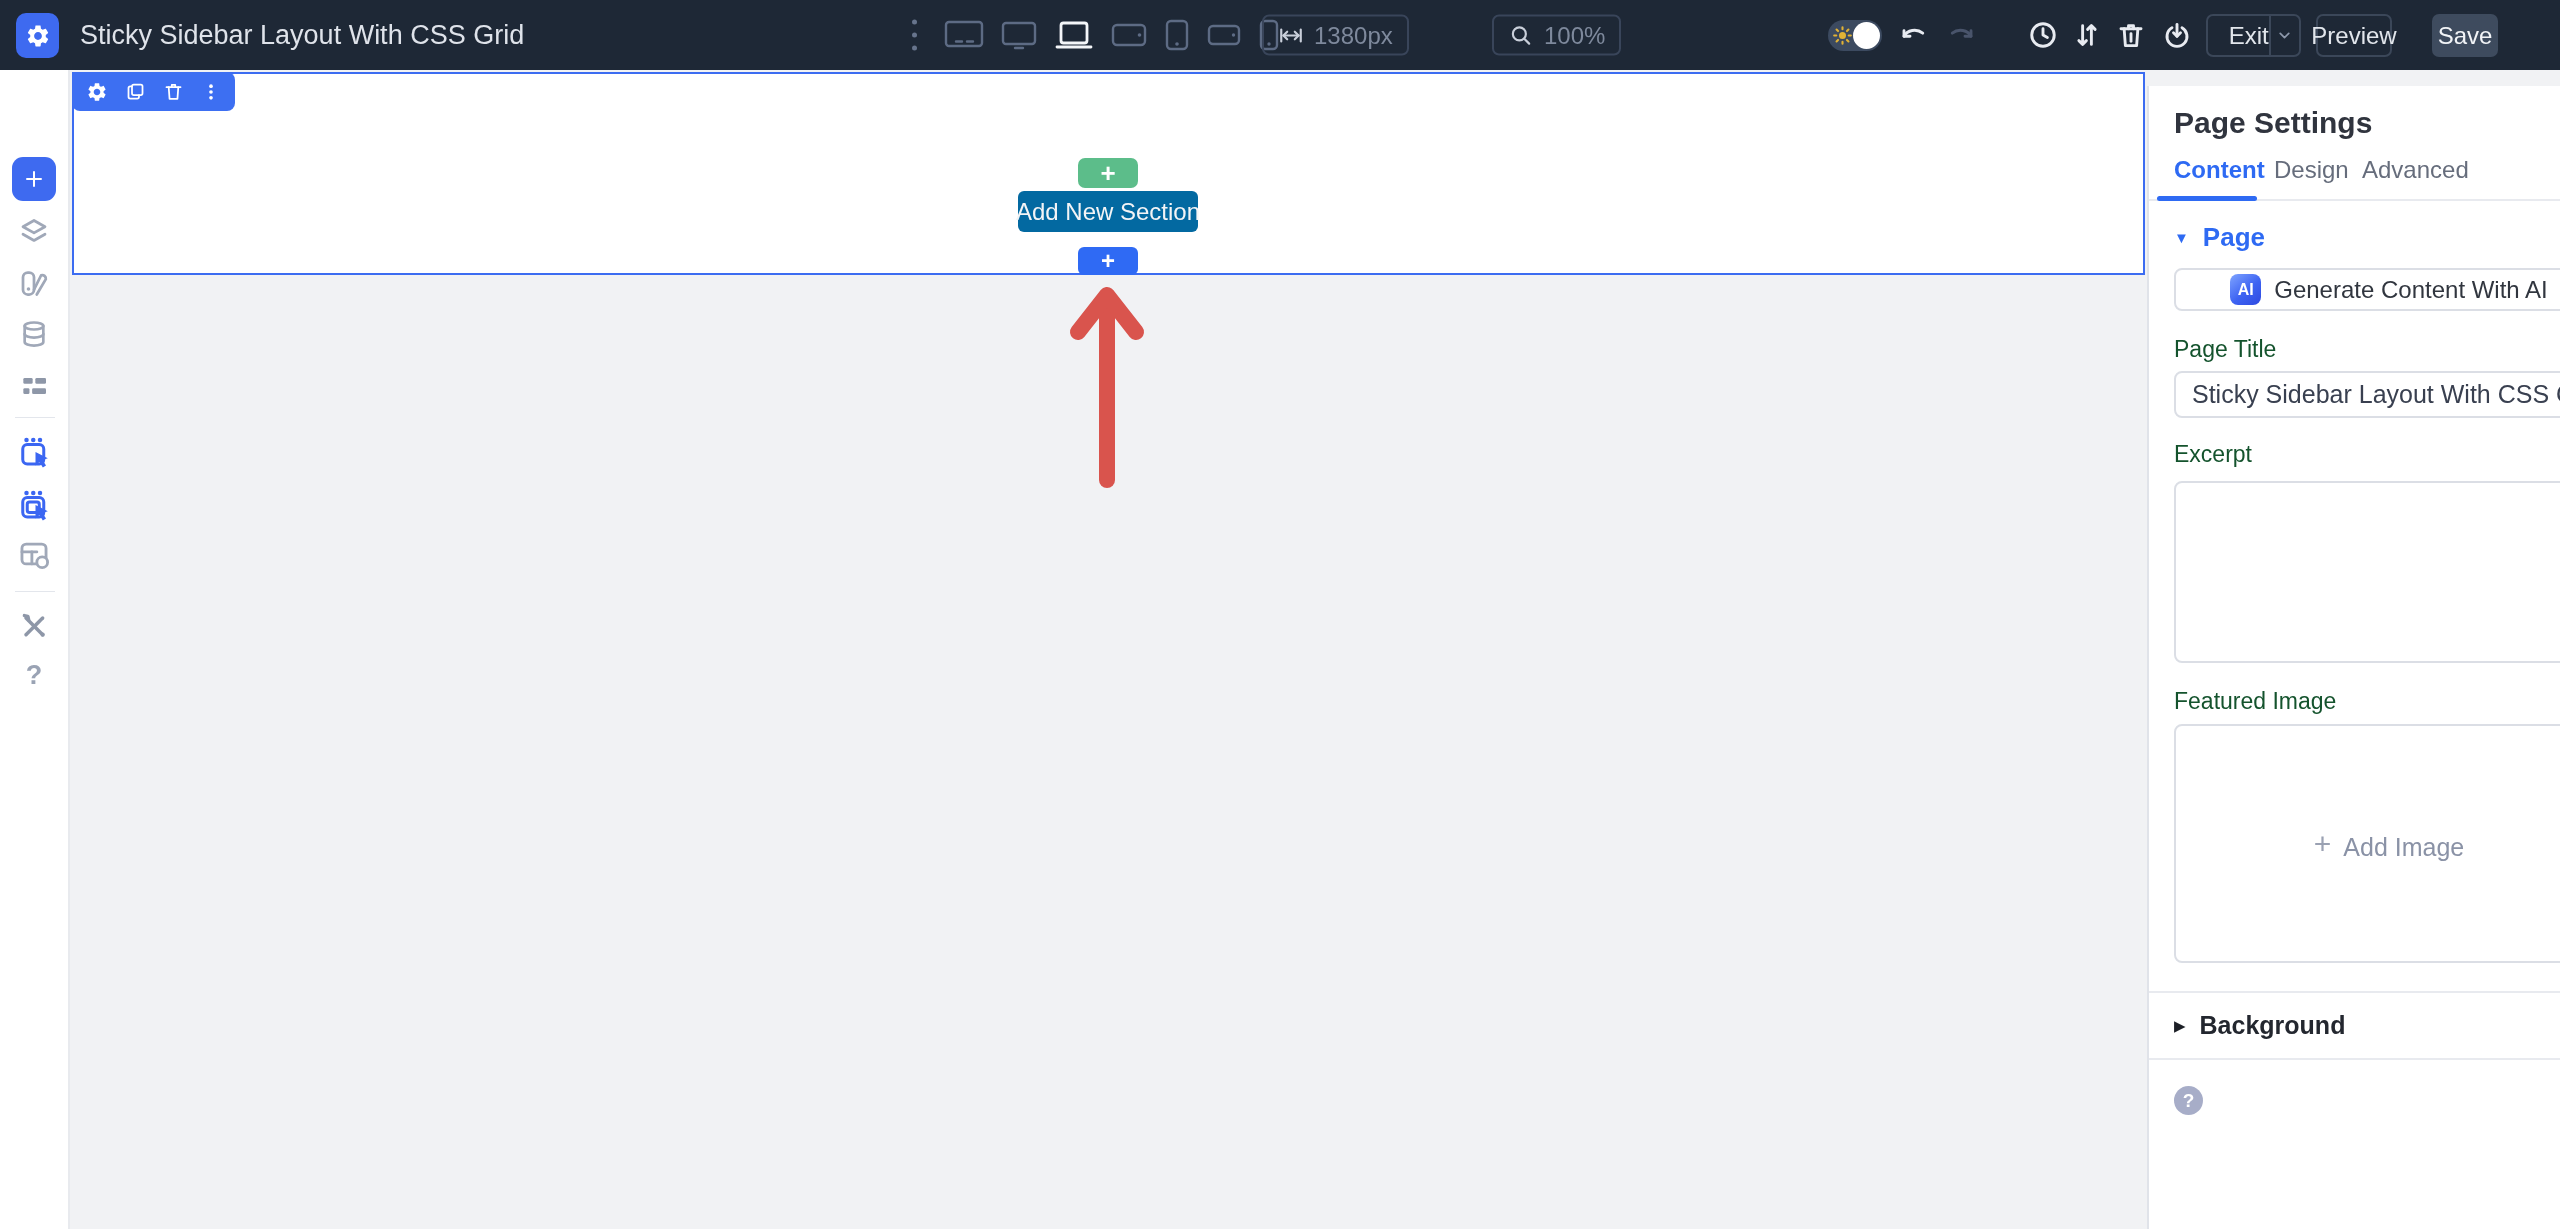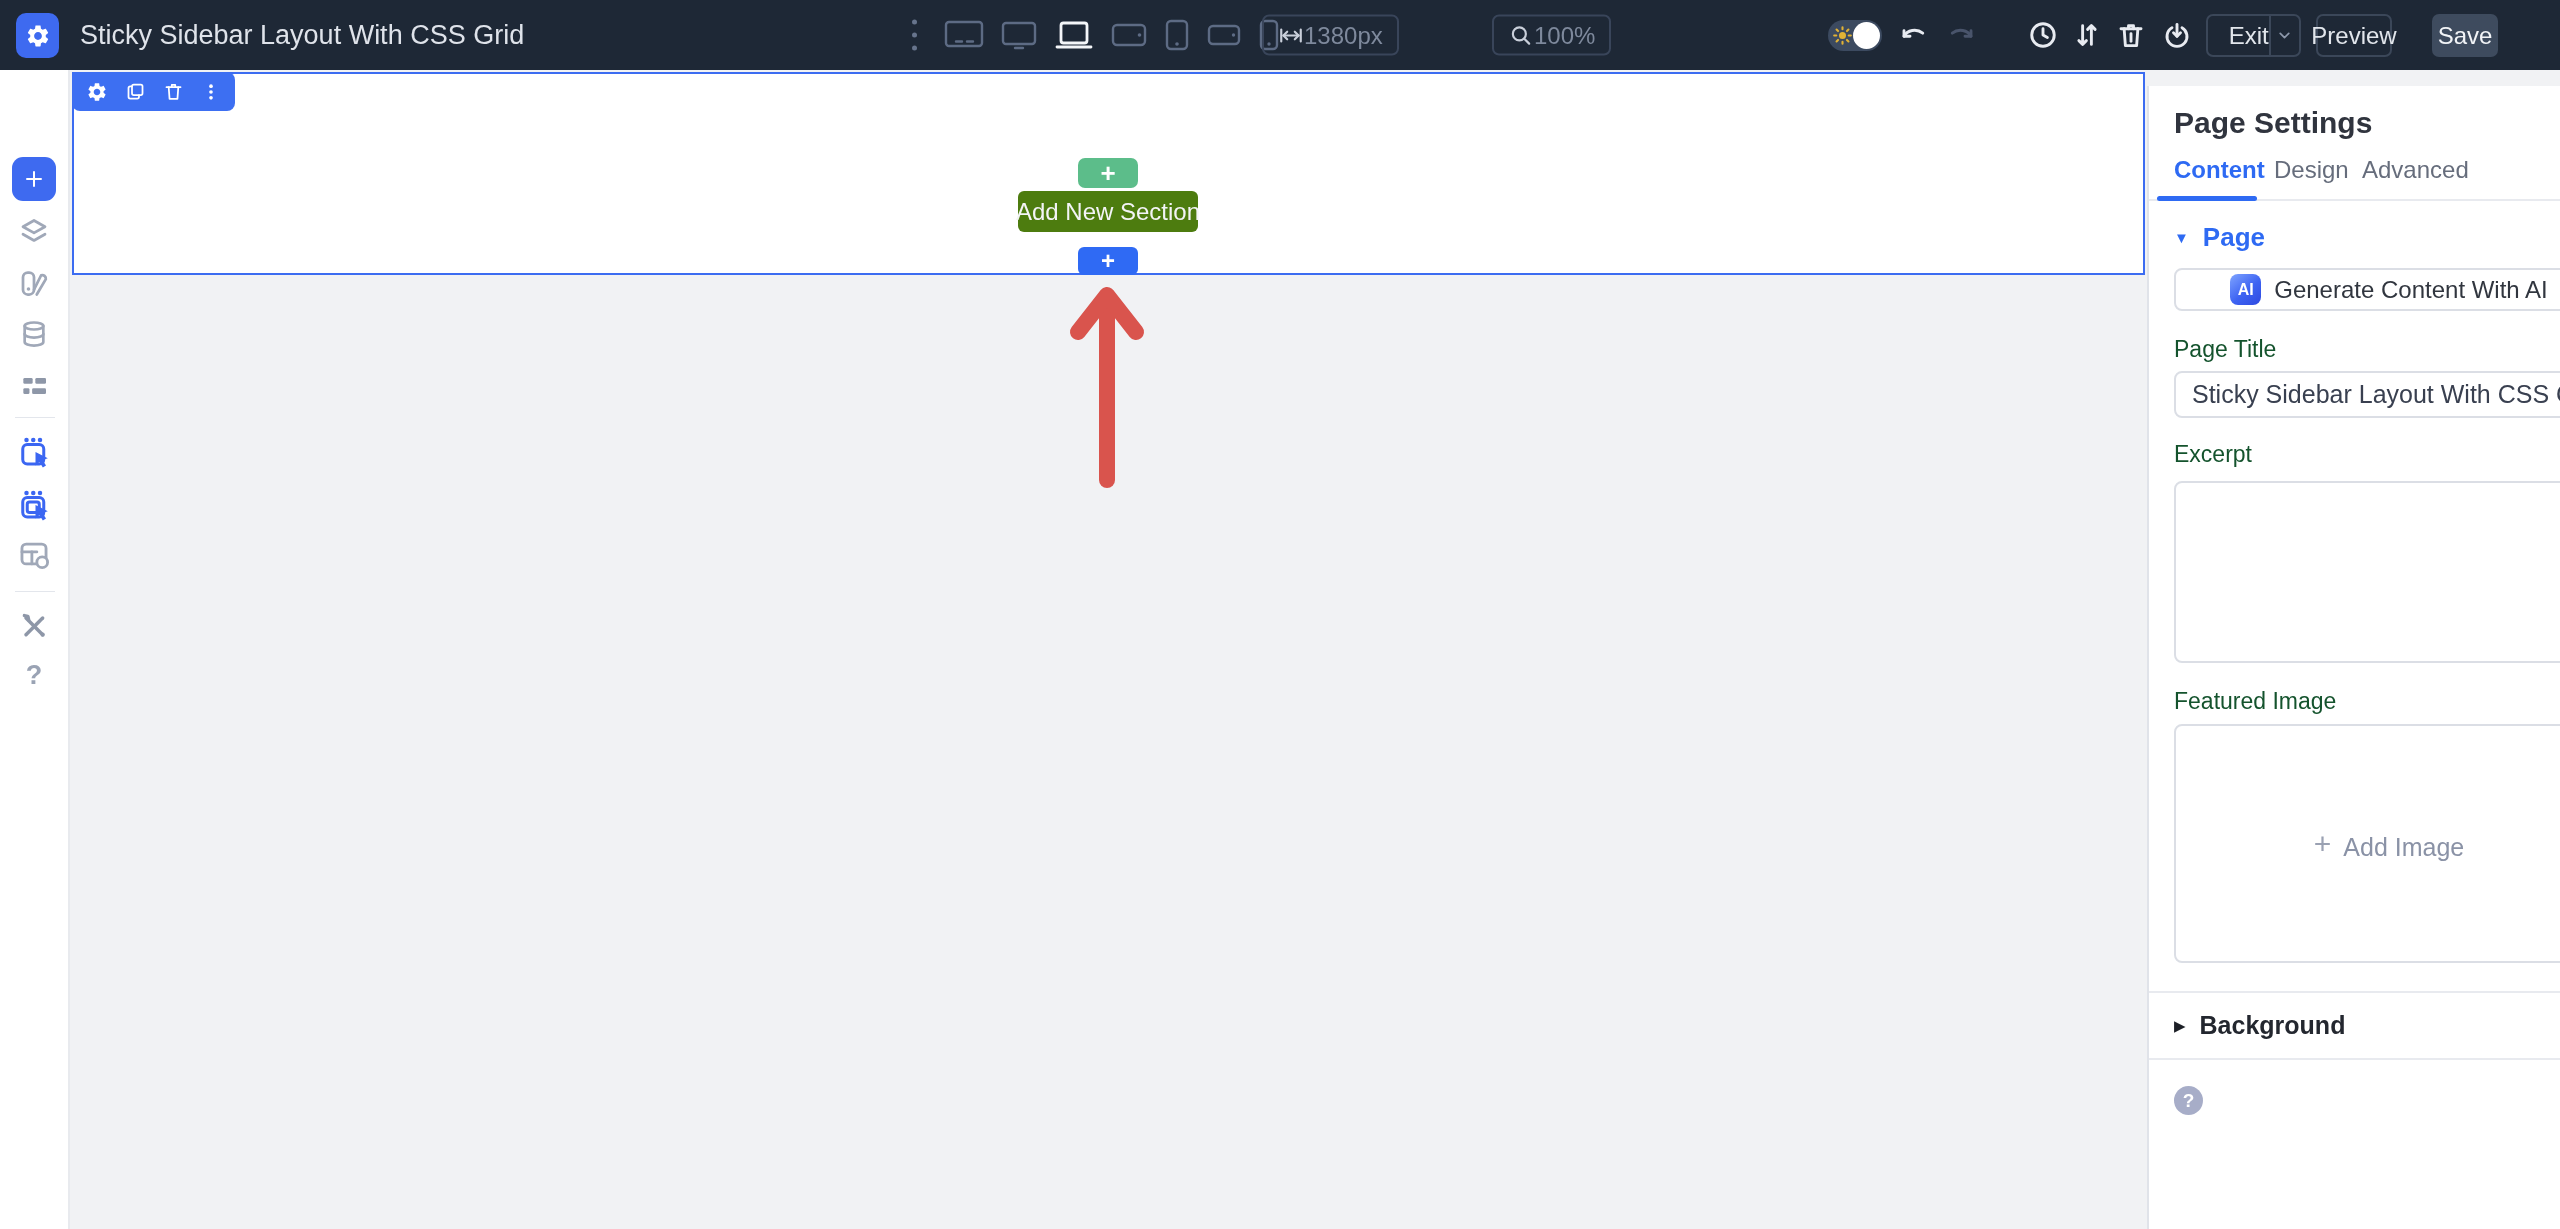--- a/index.html
+++ b/index.html
@@ -15,21 +15,21 @@
                 color:#dfe3ea;font-size:27px;font-weight:500;white-space:nowrap;}
   .tb-abs{position:absolute;top:50%;transform:translateY(-50%);display:flex;align-items:center;}
   .drag-dots{flex-direction:column;gap:8px;left:912px;}
   .drag-dots i{width:5px;height:5px;border-radius:50%;background:#67748c;display:block;}
   .devices{left:944px;gap:17px;}
   .dev{display:flex;align-items:center;justify-content:center;color:#5d6b84;cursor:pointer;}
   .dev.active{color:#f4f6f9;}
   .dev svg{stroke:currentColor;fill:none;stroke-width:2.4;stroke-linecap:round;stroke-linejoin:round;}
   .dev svg .dot{fill:currentColor;stroke:none;}
   .tb-box{height:41px;border:2px solid #39455a;border-radius:7px;display:flex;align-items:center;
-          padding:0 14px;color:#7e899c;font-size:24px;cursor:text;}
+          gap:10px;padding:0 14px;color:#7e899c;font-size:24px;cursor:text;}
   .widthbox{left:1262px;}
   .zoombox{left:1492px;}
   .tb-box svg{stroke:#c9cfda;fill:none;stroke-width:2;stroke-linecap:round;stroke-linejoin:round;}
   .toggle{left:1828px;width:54px;height:31px;border-radius:16px;background:#3c4a60;position:absolute;
           cursor:pointer;}
   .toggle .sun{position:absolute;left:4px;top:5px;}
   .toggle .knob{position:absolute;right:2px;top:2px;width:27px;height:27px;border-radius:50%;background:#fff;}
   .tb-icon{width:34px;height:34px;display:flex;align-items:center;justify-content:center;cursor:pointer;}
   .tb-icon svg{stroke:#e8ebf1;fill:none;stroke-width:2.3;stroke-linecap:round;stroke-linejoin:round;}
   .tb-icon.disabled svg{stroke:#49546b;}
@@ -60,21 +60,21 @@
   .section{position:absolute;left:2px;top:2px;width:2073px;height:203px;background:#ffffff;
            border:2px solid #3c6cf1;}
   .pill{position:absolute;left:2px;top:2px;height:39px;background:#3d6ff2;border-radius:0 8px 8px 8px;
         display:flex;align-items:center;gap:17px;padding:0 14px;z-index:5;}
   .pill .p-icon{display:flex;align-items:center;justify-content:center;cursor:pointer;}
   .pill svg{stroke:#fff;fill:none;stroke-width:2;stroke-linecap:round;stroke-linejoin:round;}
   .pill svg .fill{fill:#fff;stroke:none;}
   .add-green{position:absolute;left:1008px;top:88px;width:60px;height:30px;border-radius:7px;
              background:#5cbd8a;color:#fff;display:flex;align-items:center;justify-content:center;
              font-size:26px;font-weight:700;cursor:pointer;z-index:6;line-height:1;}
-  .tooltip{position:absolute;left:948px;top:121px;width:180px;height:41px;background:#4d7c0f;
+  .tooltip{position:absolute;left:948px;top:121px;width:180px;height:41px;background:#0369a1;
            border-radius:6px;color:#f3f4f6;font-size:24px;display:flex;align-items:center;
            justify-content:center;white-space:nowrap;z-index:6;}
   .add-blue{position:absolute;left:1008px;top:177px;width:60px;height:28px;border-radius:6px;
             background:#2f6af4;color:#fff;display:flex;align-items:center;justify-content:center;
             font-size:24px;font-weight:700;cursor:pointer;z-index:6;line-height:1;}
   .arrow-svg{position:absolute;left:0;top:0;width:2077px;height:560px;pointer-events:none;}
 
   
   .panel{position:absolute;left:2147px;top:86px;width:479px;height:1159px;background:#ffffff;
          border-left:2px solid #e0e3e9;z-index:45;}

